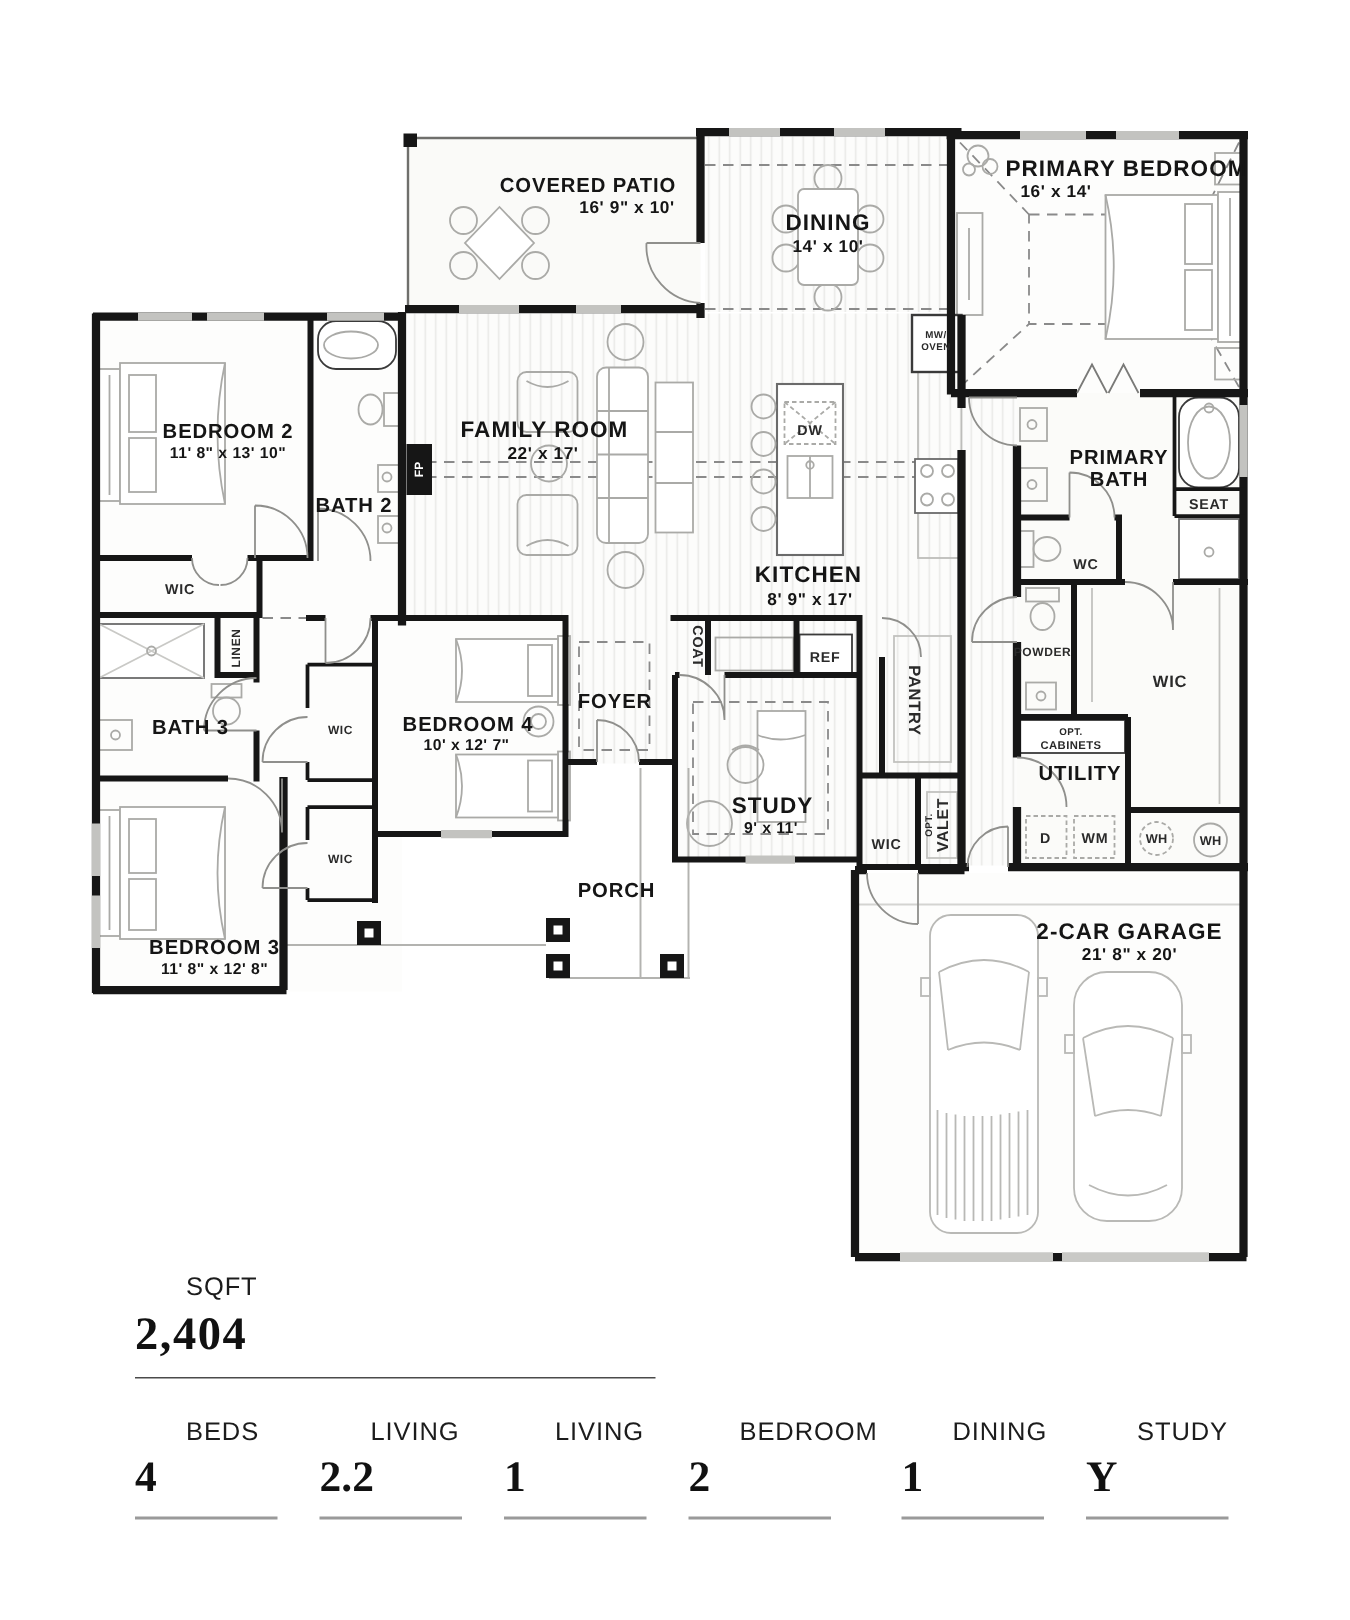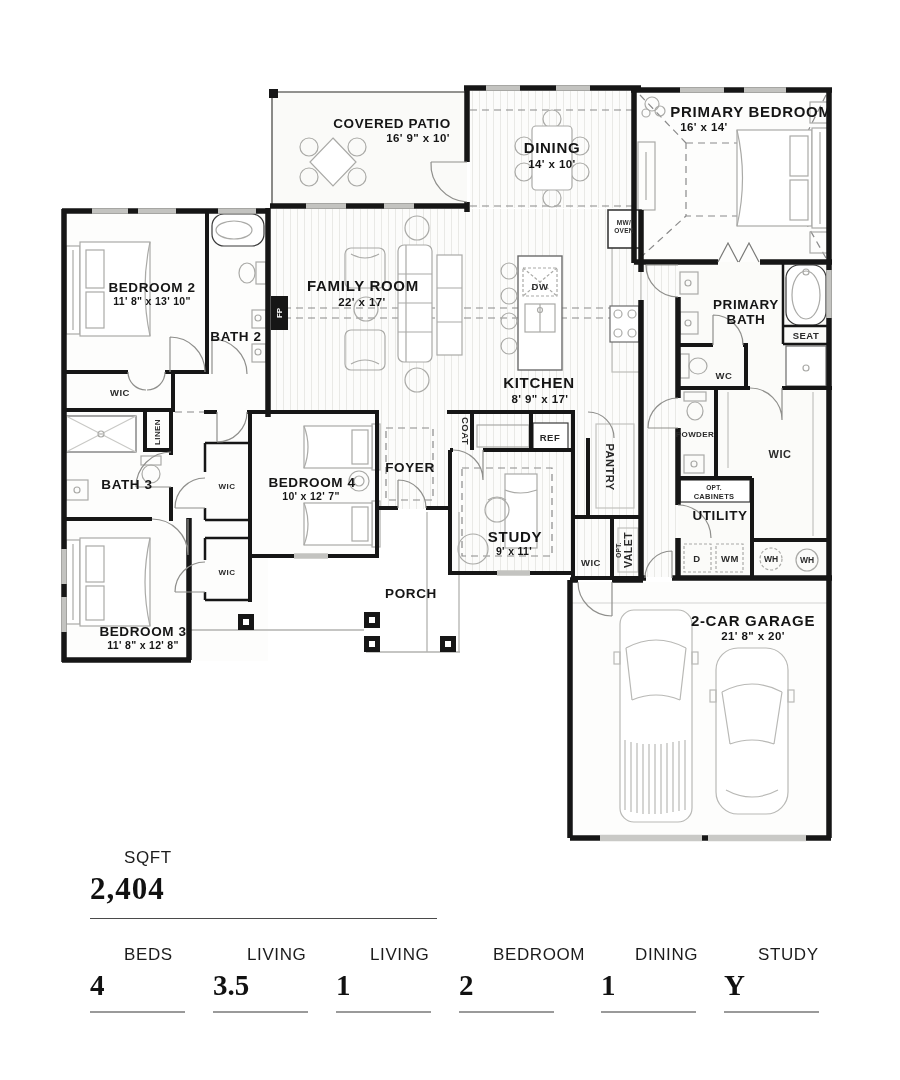--- a/index.html
+++ b/index.html
@@ -365,21 +365,21 @@
     <div class="sqft-rule"></div>
   </div>
   <div class="stat-row">
     <div class="stat-col">
       <div class="stat-label">BEDS</div>
       <div class="stat-value">4</div>
       <div class="stat-rule"></div>
     </div>
     <div class="stat-col">
       <div class="stat-label">LIVING</div>
-      <div class="stat-value">3.5</div>
+      <div class="stat-value">2.2</div>
       <div class="stat-rule"></div>
     </div>
     <div class="stat-col">
       <div class="stat-label">LIVING</div>
       <div class="stat-value">1</div>
       <div class="stat-rule"></div>
     </div>
     <div class="stat-col">
       <div class="stat-label">BEDROOM</div>
       <div class="stat-value">2</div>

